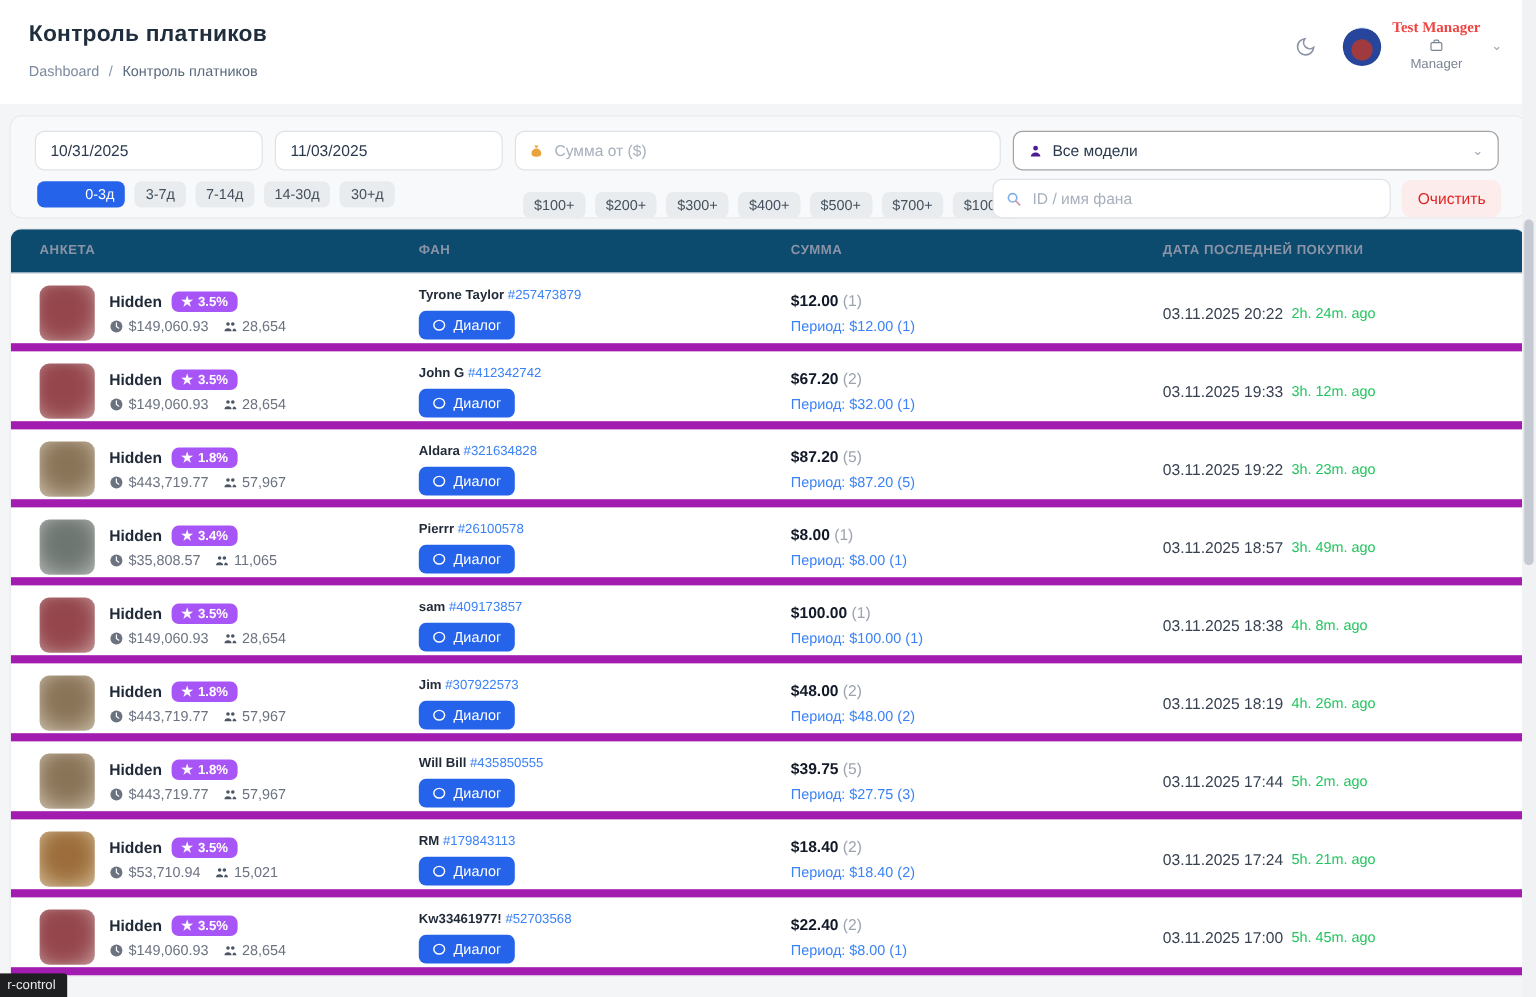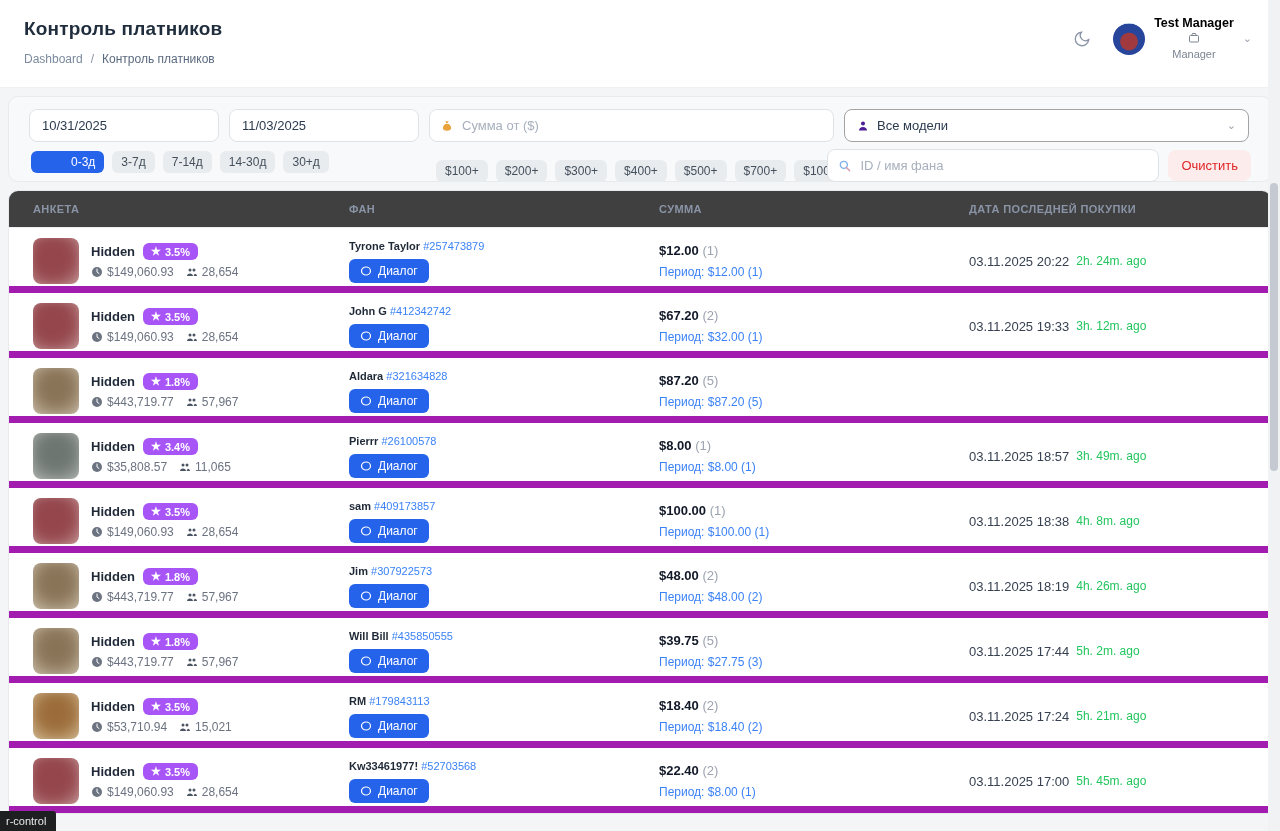--- a/index.html
+++ b/index.html
@@ -10,21 +10,21 @@
   .page-title { font-size:19px; font-weight:700; color:#1f2d3d; letter-spacing:.2px; }
   .breadcrumb { margin-top:12px; font-size:12px; color:#8a94a6; display:flex; gap:8px; align-items:center; }
   .breadcrumb .bc-home { color:#7b8a9e; cursor:pointer; }
   .breadcrumb .bc-cur { color:#5a6a7e; }
   .topbar-right { position:absolute; right:28px; top:16px; display:flex; align-items:center; gap:22px; }
   .moon { width:18px; height:18px; color:#8a94a6; cursor:pointer; }
   .userbox { display:flex; align-items:center; gap:9px; cursor:pointer; }
   .user-avatar { width:32px; height:32px; border-radius:50%;
     background:radial-gradient(circle at 50% 58%, #a13a3f 0 34%, #27459b 38% 72%, #b9d2ee 74% 100%); }
   .user-texts { display:flex; flex-direction:column; line-height:1.25; }
-  .user-name { font-size:12.5px; font-weight:700; color:#000000; }
+  .user-name { font-size:12.5px; font-weight:700; color:#ef4444;font-family:Liberation Serif, serif; }
   .user-role { font-size:11px; color:#7b8593; display:flex; align-items:center; gap:4px;flex-direction:column; }
   .chev { color:#9aa3b0; font-size:11px; }
 
   
   .filter-card { margin:8px; background:#f8f9fb; border:1px solid #e8eaee; border-radius:10px; padding:12px 20px 14px 20px; position:relative; height:86px; }
   .filter-row1 { display:flex; gap:10px; }
   .f-input { background:#fff; border:1px solid #dfe3e8; border-radius:8px; height:33px; font-size:13px; color:#2b3a4e; padding:0 12px; font-family:"Liberation Sans",sans-serif; outline:none; }
   .f-input::placeholder { color:#a7b0bc; }
   .inp-wrap { position:relative; display:flex; align-items:center; }
   .inp-wrap .lead-ic { position:absolute; left:11px; width:14px; height:14px; pointer-events:none; }
@@ -39,21 +39,21 @@
   .chip { background:#e9ecef; color:#44505c; border-radius:6px; font-size:12px; padding:4px 9px; cursor:pointer; white-space:nowrap; }
   .chip.active { background:#2563eb; color:#fff;padding-left:40px; }
   .chips-days { margin-left:2px; }
   .chips-amount { position:absolute; left:427px; top:54px; }
   .search-row { position:absolute; right:20px; top:52px; display:flex; gap:9px; align-items:center; }
   .w-search { width:332px; }
   .btn-clear { background:#fdecec; color:#e02424; border:none; border-radius:8px; font-size:13px; padding:8px 13px; cursor:pointer; font-family:"Liberation Sans",sans-serif; }
 
   
   .table-card { margin:4px 8px 0 8px; background:#fff; border:1px solid #e8eaee; border-radius:10px 10px 0 0; overflow:hidden; }
-  .thead { display:grid; grid-template-columns:316px 310px 310px 1fr; background:#404040; border-bottom:1px solid #edeff2; padding:12px 0 12px 16px; }
+  .thead { display:grid; grid-template-columns:316px 310px 310px 1fr; background:#0c4a6e; border-bottom:1px solid #edeff2; padding:12px 0 12px 16px; }
   .th { font-size:11px; font-weight:700; color:#8a94a6; letter-spacing:.4px; text-transform:uppercase; padding-left:8px; }
   .trow { display:grid; grid-template-columns:316px 310px 310px 1fr; padding:10px 0 10px 16px; border-bottom:7px solid #a21caf; align-items:center; height:65px; background:#fff; }
   .cell { padding-left:8px; }
 
   .model-cell { display:flex; gap:12px; align-items:center; }
   .avatar { width:46px; height:46px; border-radius:8px; overflow:hidden; position:relative; flex:0 0 46px; }
   .avatar-blur { position:absolute; inset:-8px; filter:blur(6px); }
   .av-red    { background:radial-gradient(circle at 45% 45%, #94464c 0 40%, #b2787a 65%, #d9c7c3 100%); }
   .av-brown  { background:radial-gradient(circle at 50% 45%, #8a7458 0 35%, #b5a68d 65%, #d6cec0 100%); }
   .av-gray   { background:radial-gradient(circle at 50% 45%, #6e7672 0 35%, #9aa09b 65%, #c9ccc7 100%); }
@@ -328,20 +328,24 @@
         <span class="dlg-label">Диалог</span>
       </button>
     </div>
     <div class="cell amt-cell">
       <div class="amt-line1">
         <span class="amt-total">$87.20</span>
         <span class="amt-count">(5)</span>
       </div>
       <div class="amt-period">Период: $87.20 (5)</div>
     </div>
+    <div class="cell date-cell">
+      <div class="date-main">03.11.2025 19:22</div>
+      <div class="date-ago">3h. 23m. ago</div>
+    </div>
   </div>
 
   <div class="trow">
     <div class="cell model-cell">
       <div class="avatar">
             <div class="avatar-blur av-gray"></div>
           </div>
       <div class="model-texts">
         <div class="model-line1">
           <span class="model-name">Hidden</span>

